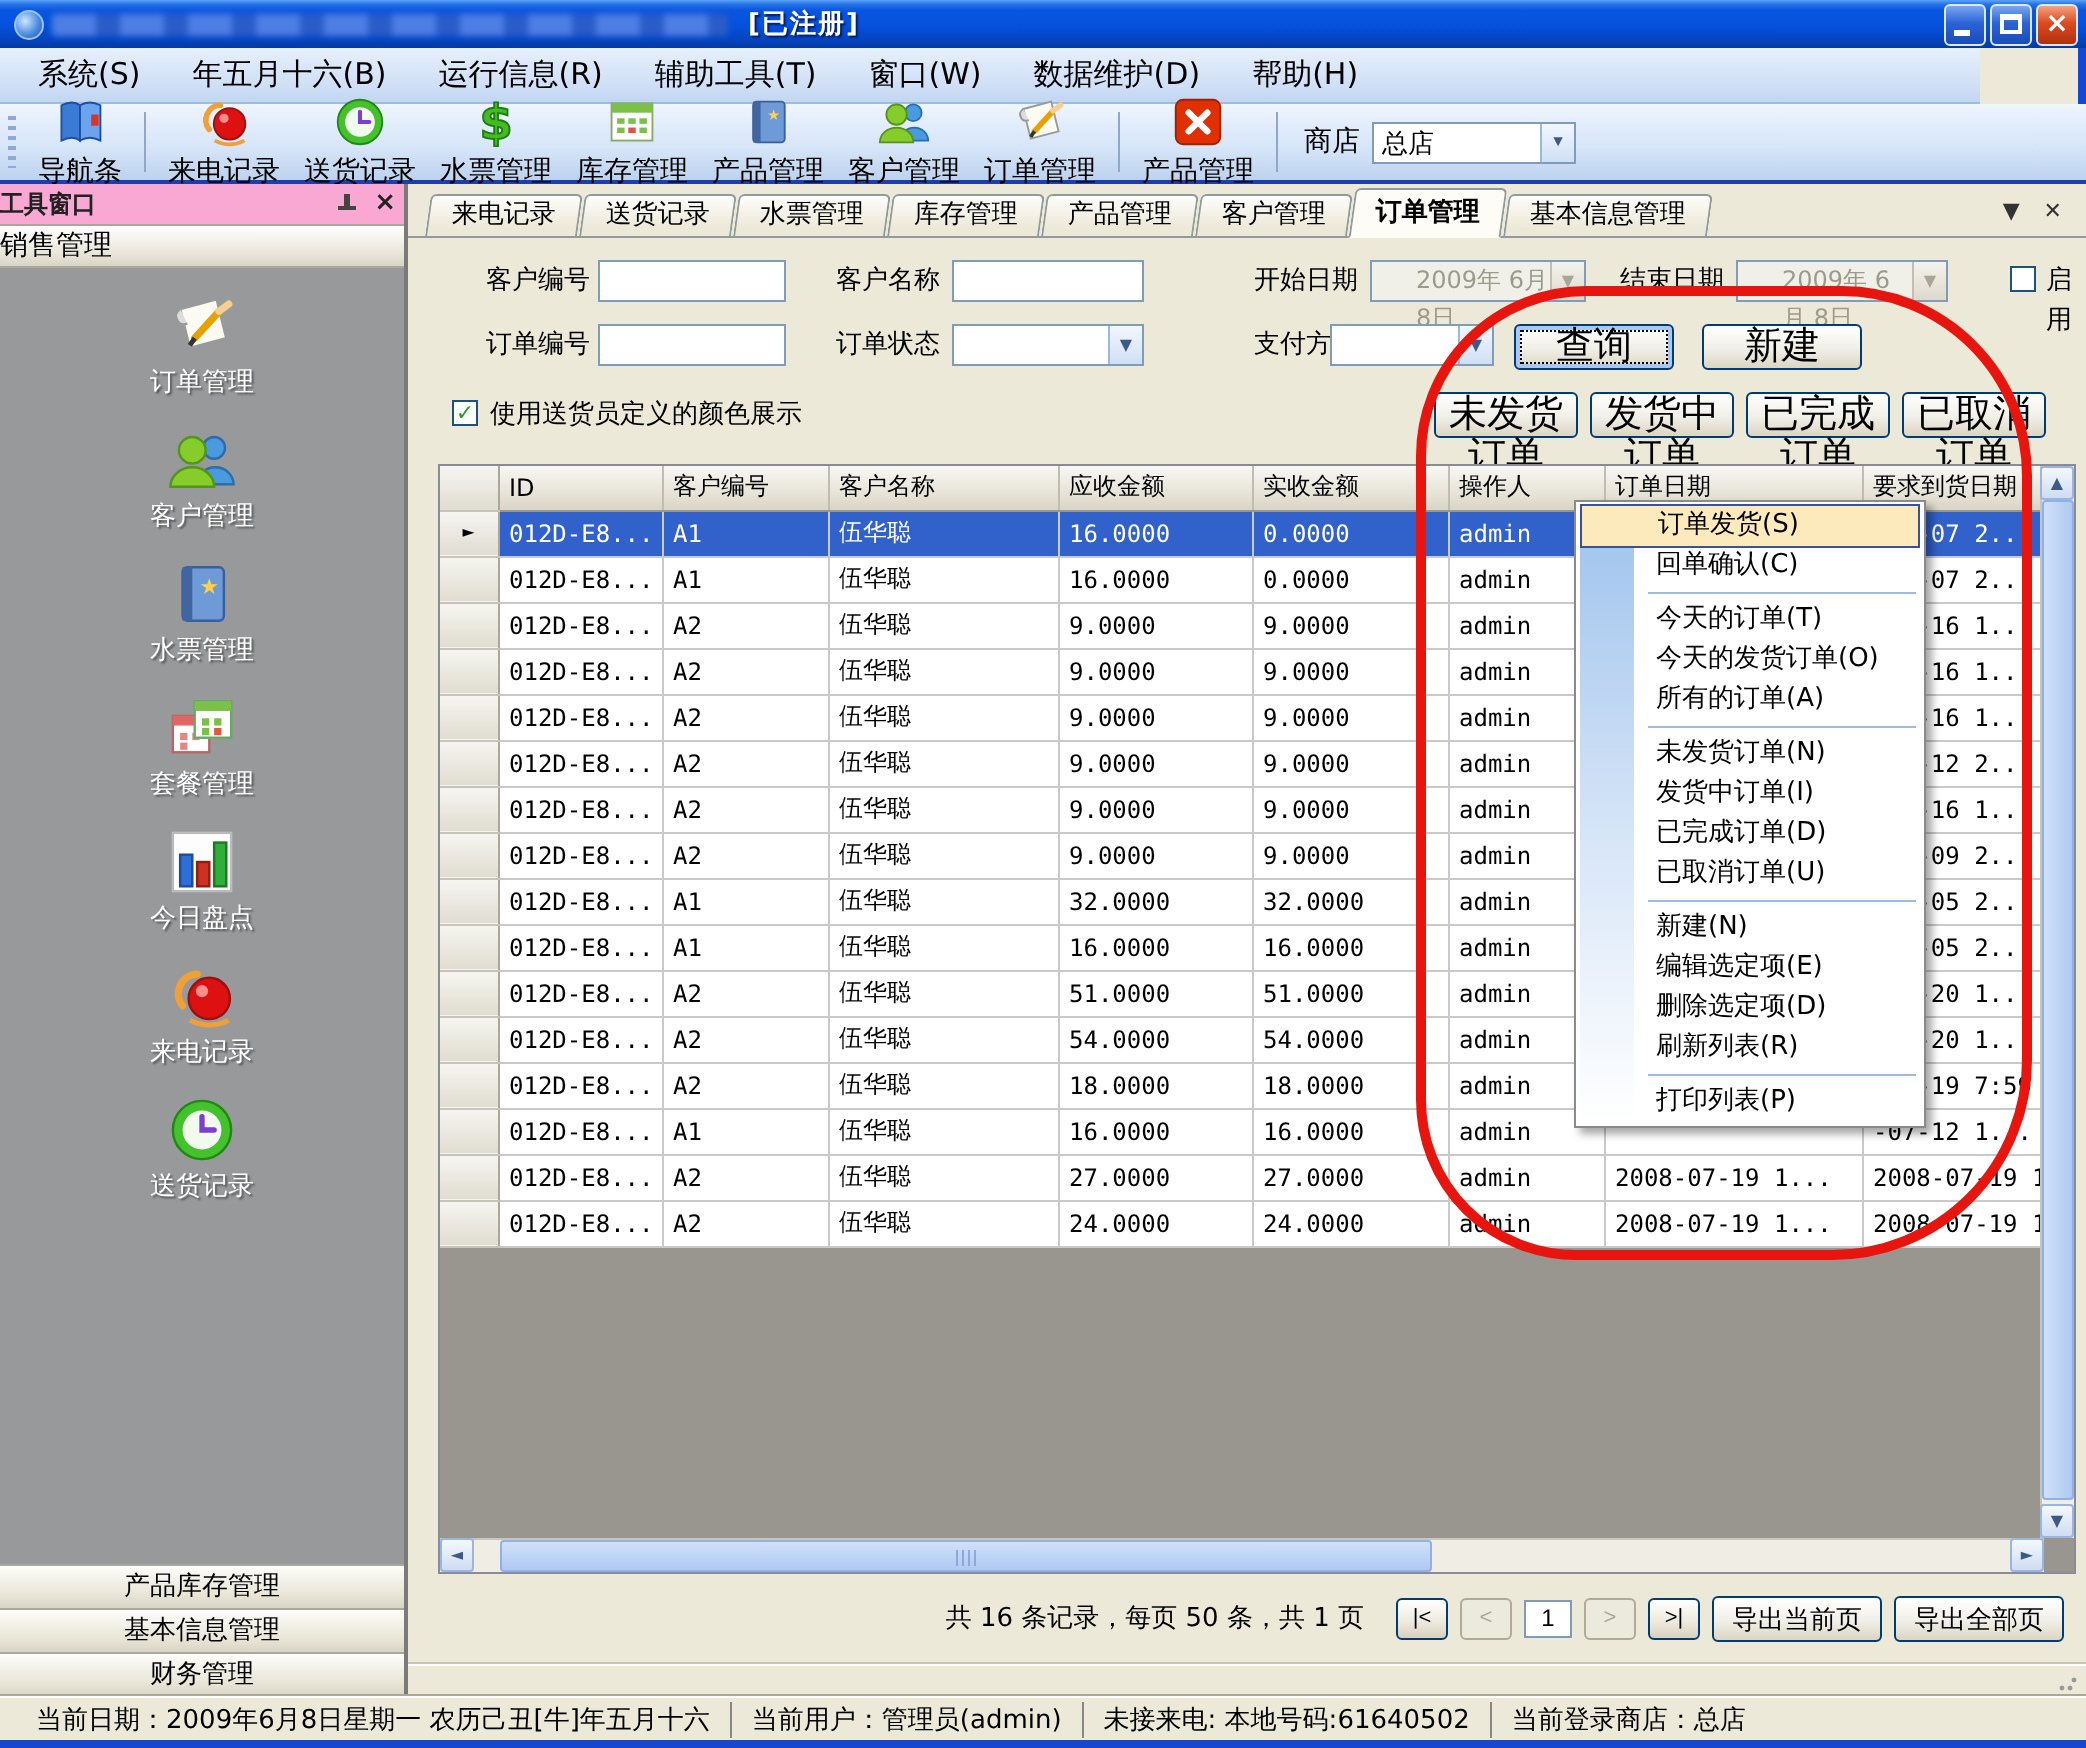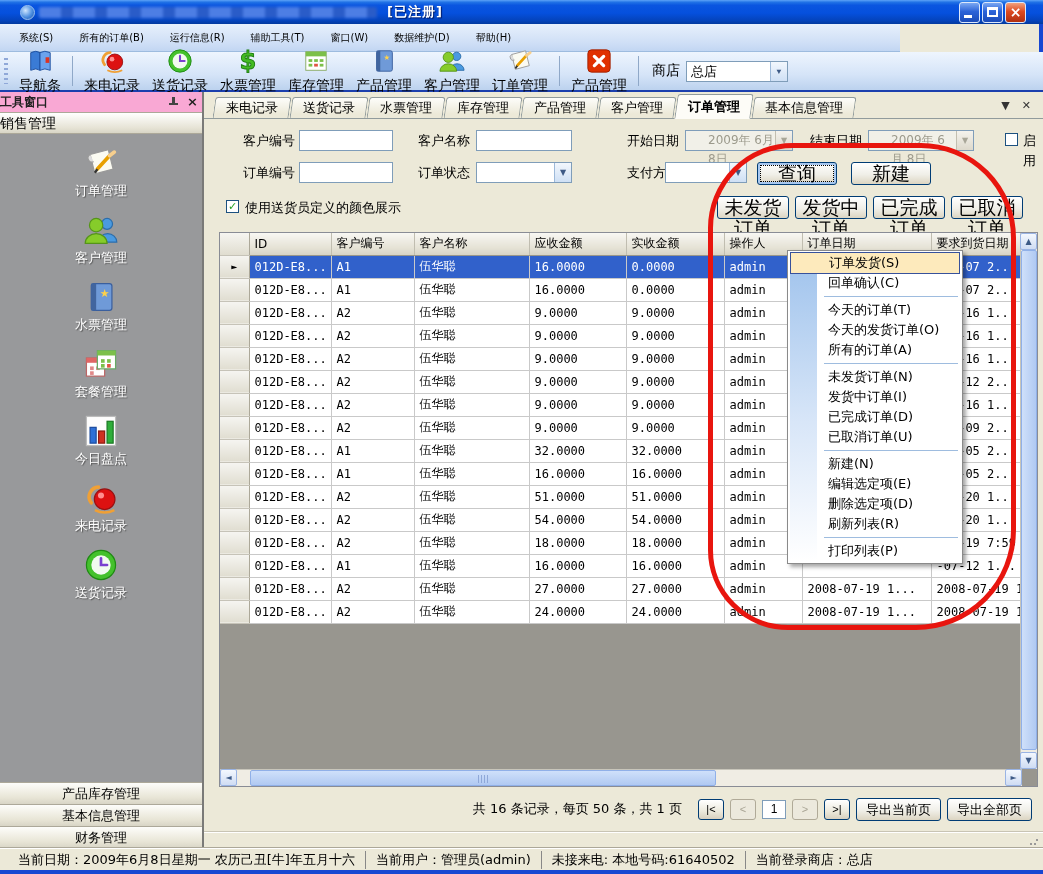--- a/index.html
+++ b/index.html
@@ -4,38 +4,38 @@
 <style>
   * { margin:0; padding:0; box-sizing:border-box; }
   html,body { width:1043px; height:874px; font-family:"DejaVu Sans","Liberation Sans",sans-serif; }
   body { overflow:hidden; background:#ece9d8; }
   .window { position:relative; width:1043px; height:874px;
     border-left:4px solid #1747d2; border-right:4px solid #1747d2; border-bottom:4px solid #1747d2; }
 
   
   .titlebar { position:absolute; left:-4px; top:0; width:1043px; height:24px;
     background:linear-gradient(180deg,#5ea3f7 0%,#2173e6 9%,#0a55e0 22%,#0550dd 55%,#0443bb 86%,#033a9f 100%);
-    display:flex; align-items:center; padding:0 17px; color:#fff; }
+    display:flex; align-items:center; padding:0 4px; color:#fff; }
   .title-logo { width:15px; height:15px; border-radius:50%; margin:0 4px 0 3px;
     background:radial-gradient(circle at 35% 35%,#cfe6ff,#4d8fe0 55%,#1c4fa8); border:1px solid #9cc2f0; }
   .title-redacted { display:inline-block; width:338px; height:11px; border-radius:2px;
     background:repeating-linear-gradient(90deg,#4d7ee4 0 22px,#2a5cc8 22px 34px); filter:blur(1.6px); margin-right:10px; }
   .title-registered { font-weight:bold; font-size:13px; text-shadow:1px 1px 1px #001a66; letter-spacing:1px; }
   .win-btns { margin-left:auto; display:flex; gap:2px; }
   .win-btn { width:21px; height:21px; border-radius:3px; border:1px solid #dce8fb; position:relative;
     background:linear-gradient(180deg,#7aa7f2,#2b63d8 45%,#1a4bb8); }
   .win-btn.close { background:linear-gradient(180deg,#f2a27e,#dd4a20 45%,#b03010); }
   .win-btn .g-min { position:absolute; left:4px; bottom:4px; width:8px; height:3px; background:#fff; }
   .win-btn .g-max { position:absolute; left:4px; top:4px; width:11px; height:10px; border:2px solid #fff; border-top-width:3px; }
   .win-btn .g-close { position:absolute; inset:0; color:#fff; font-weight:bold; font-size:14px; line-height:19px; text-align:center; }
 
   
-  .menubar { position:absolute; left:-4px; top:24px; width:900px; height:28px;
+  .menubar { position:absolute; left:-4px; top:24px; width:990px; height:28px;
     background:linear-gradient(180deg,#e7f0fc,#cfdff6 70%,#c2d6f2); border-bottom:1px solid #9ebcdf;
-    display:flex; align-items:center; font-size:10px; color:#000; padding-left:6px; }
+    display:flex; font-size:15px; color:#000; padding-left:6px; }
   .menu-item { padding:4px 13px; cursor:default; }
 
   
   .toolbar { position:absolute; left:-4px; top:52px; width:1043px; height:40px;
     background:linear-gradient(180deg,#eef5fe,#d5e4f8 60%,#bcd2ee);
     border-bottom:2px solid #1b3fae; display:flex; align-items:center; font-size:14px; }
   .tb-grip { width:4px; height:26px; margin:0 5px 0 4px;
     background:repeating-linear-gradient(180deg,#8fa8d8 0 2px,transparent 2px 5px); }
   .tb-btn { display:flex; align-items:center; gap:3px; padding:2px 6px; cursor:default; white-space:nowrap;flex-direction:column; }
   .tb-icon svg { width:26px; height:26px; display:block; }
@@ -233,21 +233,21 @@
           <div class="g-max"></div>
         </div>
       <div class="win-btn close">
           <div class="g-close">×</div>
         </div>
     </div>
   </div>
 
   <div class="menubar">
     <span class="menu-item">系统(S)</span>
-    <span class="menu-item">所有的订单(B)</span>
+    <span class="menu-item">年五月十六(B)</span>
     <span class="menu-item">运行信息(R)</span>
     <span class="menu-item">辅助工具(T)</span>
     <span class="menu-item">窗口(W)</span>
     <span class="menu-item">数据维护(D)</span>
     <span class="menu-item">帮助(H)</span>
   </div>
 
   <div class="toolbar">
     <div class="tb-grip"></div>
     <div class="tb-btn">

